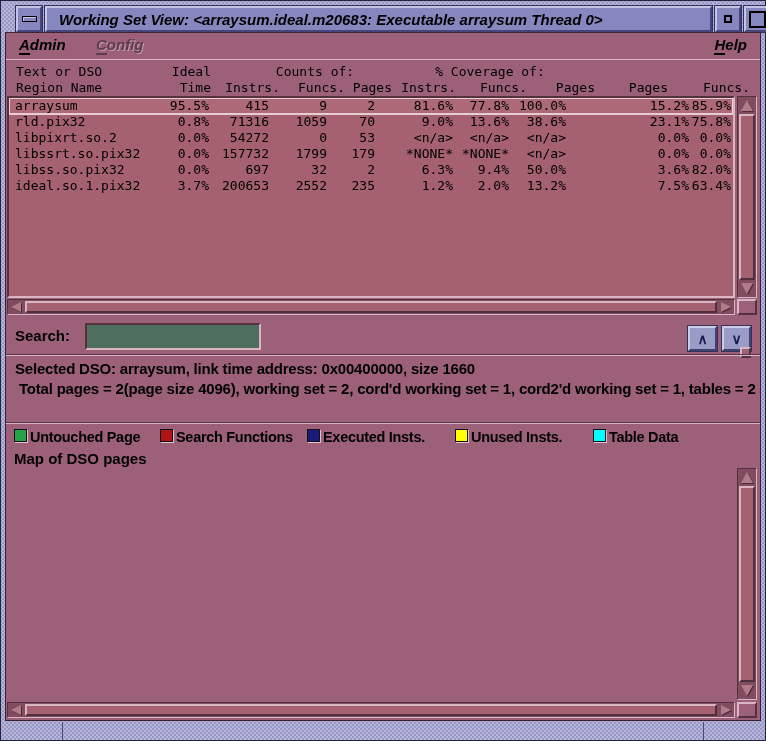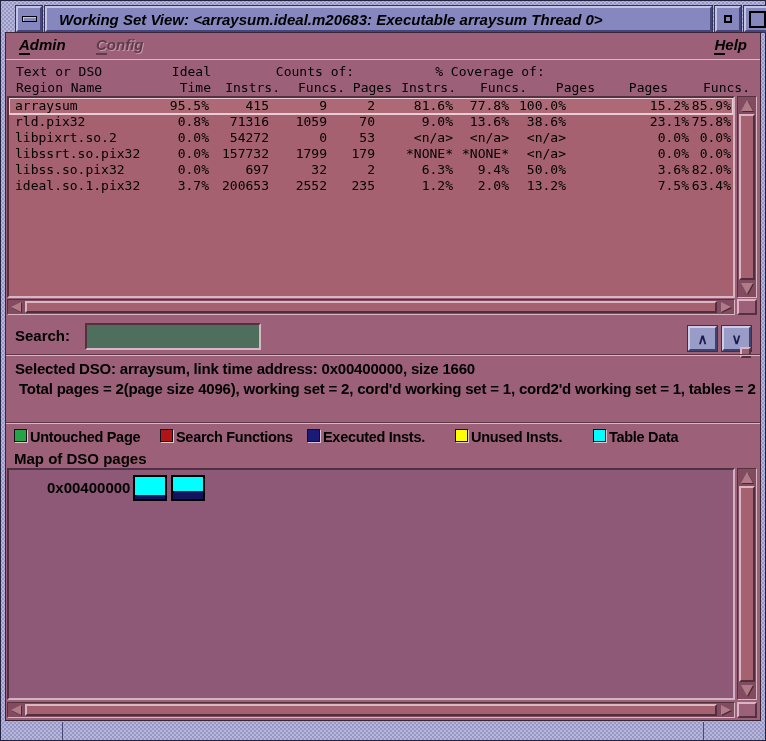--- a/index.html
+++ b/index.html
@@ -252,31 +252,20 @@
           <span class="lg-label">Unused Insts.</span>
         </div>
         <div class="lg-item">
           <span class="lg-swatch" style="background: rgb(0, 255, 255);"></span>
           <span class="lg-label">Table Data</span>
         </div>
       </div>
 
     <div class="map-title bold15">Map of DSO pages</div>
 
-    <div class="map-view">
-      <div class="map-address">0x00400000</div>
-      <div class="map-pages" id="map-pages">
-          <div class="page-block" style="background: rgb(0, 255, 255);">
-            <div class="exec-strip" style="height: 18%; background: rgb(18, 18, 94);"></div>
-          </div>
-          <div class="page-block" style="background: rgb(0, 255, 255);">
-            <div class="exec-strip" style="height: 36%; background: rgb(18, 18, 94);"></div>
-          </div>
-        </div>
-    </div>
 
     <div class="sb vs m-vs">
       <div class="sb-arrow arr-up"></div>
       <div class="sb-thumb"></div>
       <div class="sb-arrow arr-down"></div>
     </div>
     <div class="sb hs m-hs">
       <div class="sb-arrow arr-left"></div>
       <div class="sb-thumb"></div>
       <div class="sb-arrow arr-right"></div>

